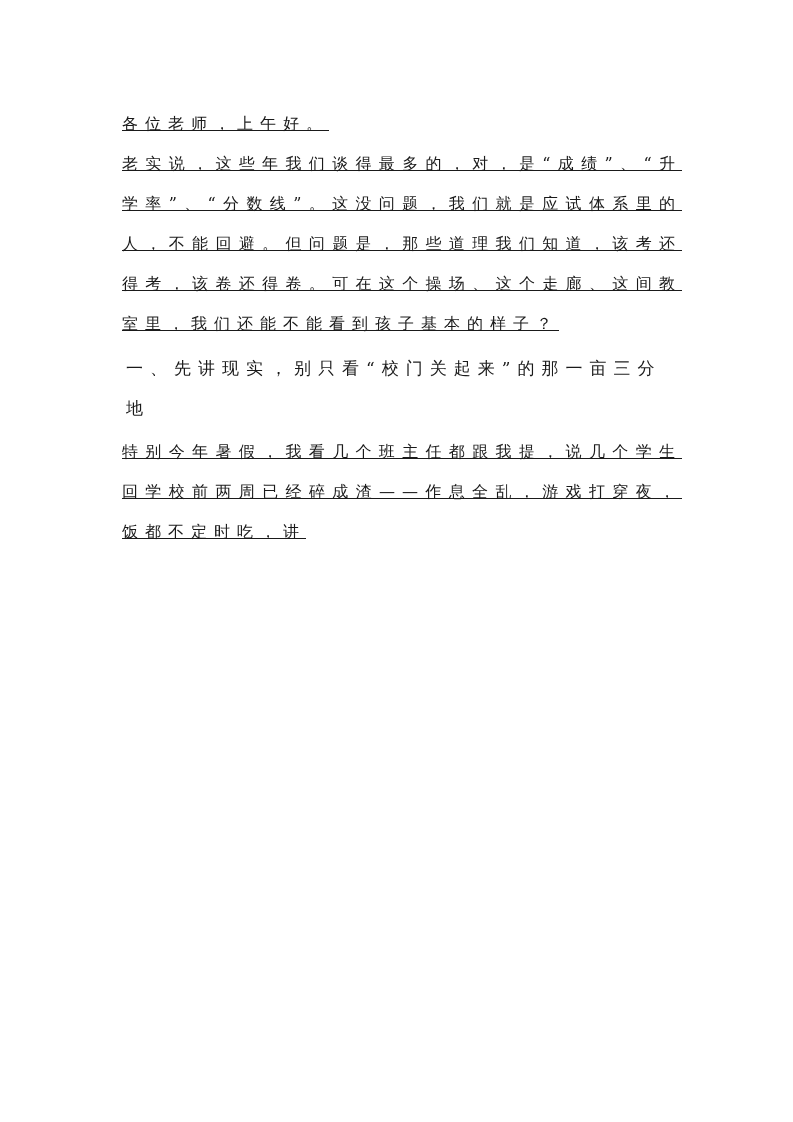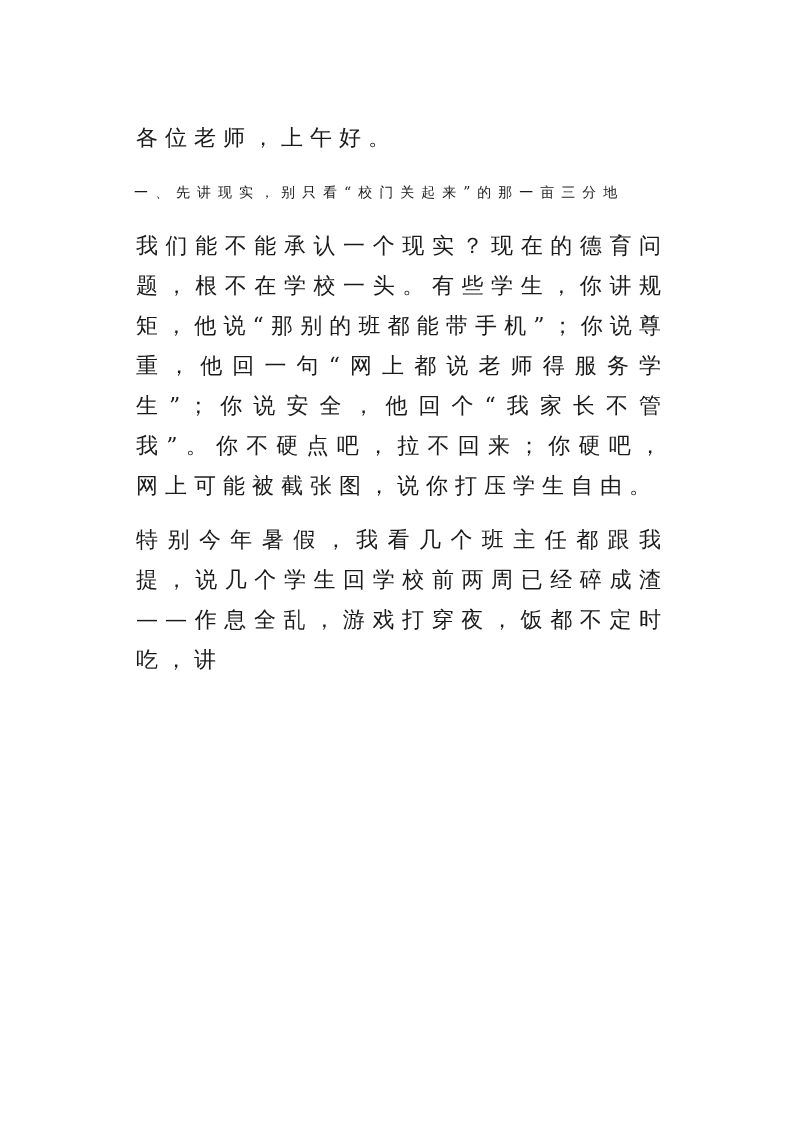--- a/index.html
+++ b/index.html
@@ -15,38 +15,39 @@
       font-family: "DejaVu Serif", "Liberation Serif", serif;
       color: #1a1a1a;
     }
     .page {
       position: absolute;
       left: 122px;
       top: 104px;
       width: 560px;
     }
     .para {
-      margin: 14px;
-      font-size: 22px;
+      margin: 0;
+      font-size: 16px;
       line-height: 40px;
       letter-spacing: 7px;
       text-align: justify;
       text-align-last: left;
       word-break: break-all;
       font-weight: normal;
+      text-decoration: underline;
     }
     .heading {
-      margin: 12px;
-      font-size: 14px;
+      margin: 4px;
+      font-size: 17px;
       line-height: 40px;
       letter-spacing: 7px;
       font-weight: normal;
     }
   </style>
 </head>
 <body>
 
 <div class="page">
   <p class="para">各位老师，上午好。</p>
+  <p class="para">老实说，这些年我们谈得最多的，对，是“成绩”、“升学率”、“分数线”。这没问题，我们就是应试体系里的人，不能回避。但问题是，那些道理我们知道，该考还得考，该卷还得卷。可在这个操场、这个走廊、这间教室里，我们还能不能看到孩子基本的样子？</p>
   <p class="heading">一、先讲现实，别只看“校门关起来”的那一亩三分地</p>
-  <p class="para">我们能不能承认一个现实？现在的德育问题，根不在学校一头。有些学生，你讲规矩，他说“那别的班都能带手机”；你说尊重，他回一句“网上都说老师得服务学生”；你说安全，他回个“我家长不管我”。你不硬点吧，拉不回来；你硬吧，网上可能被截张图，说你打压学生自由。</p>
   <p class="para">特别今年暑假，我看几个班主任都跟我提，说几个学生回学校前两周已经碎成渣——作息全乱，游戏打穿夜，饭都不定时吃，讲</p>
 </div>
 
 </body></html>

